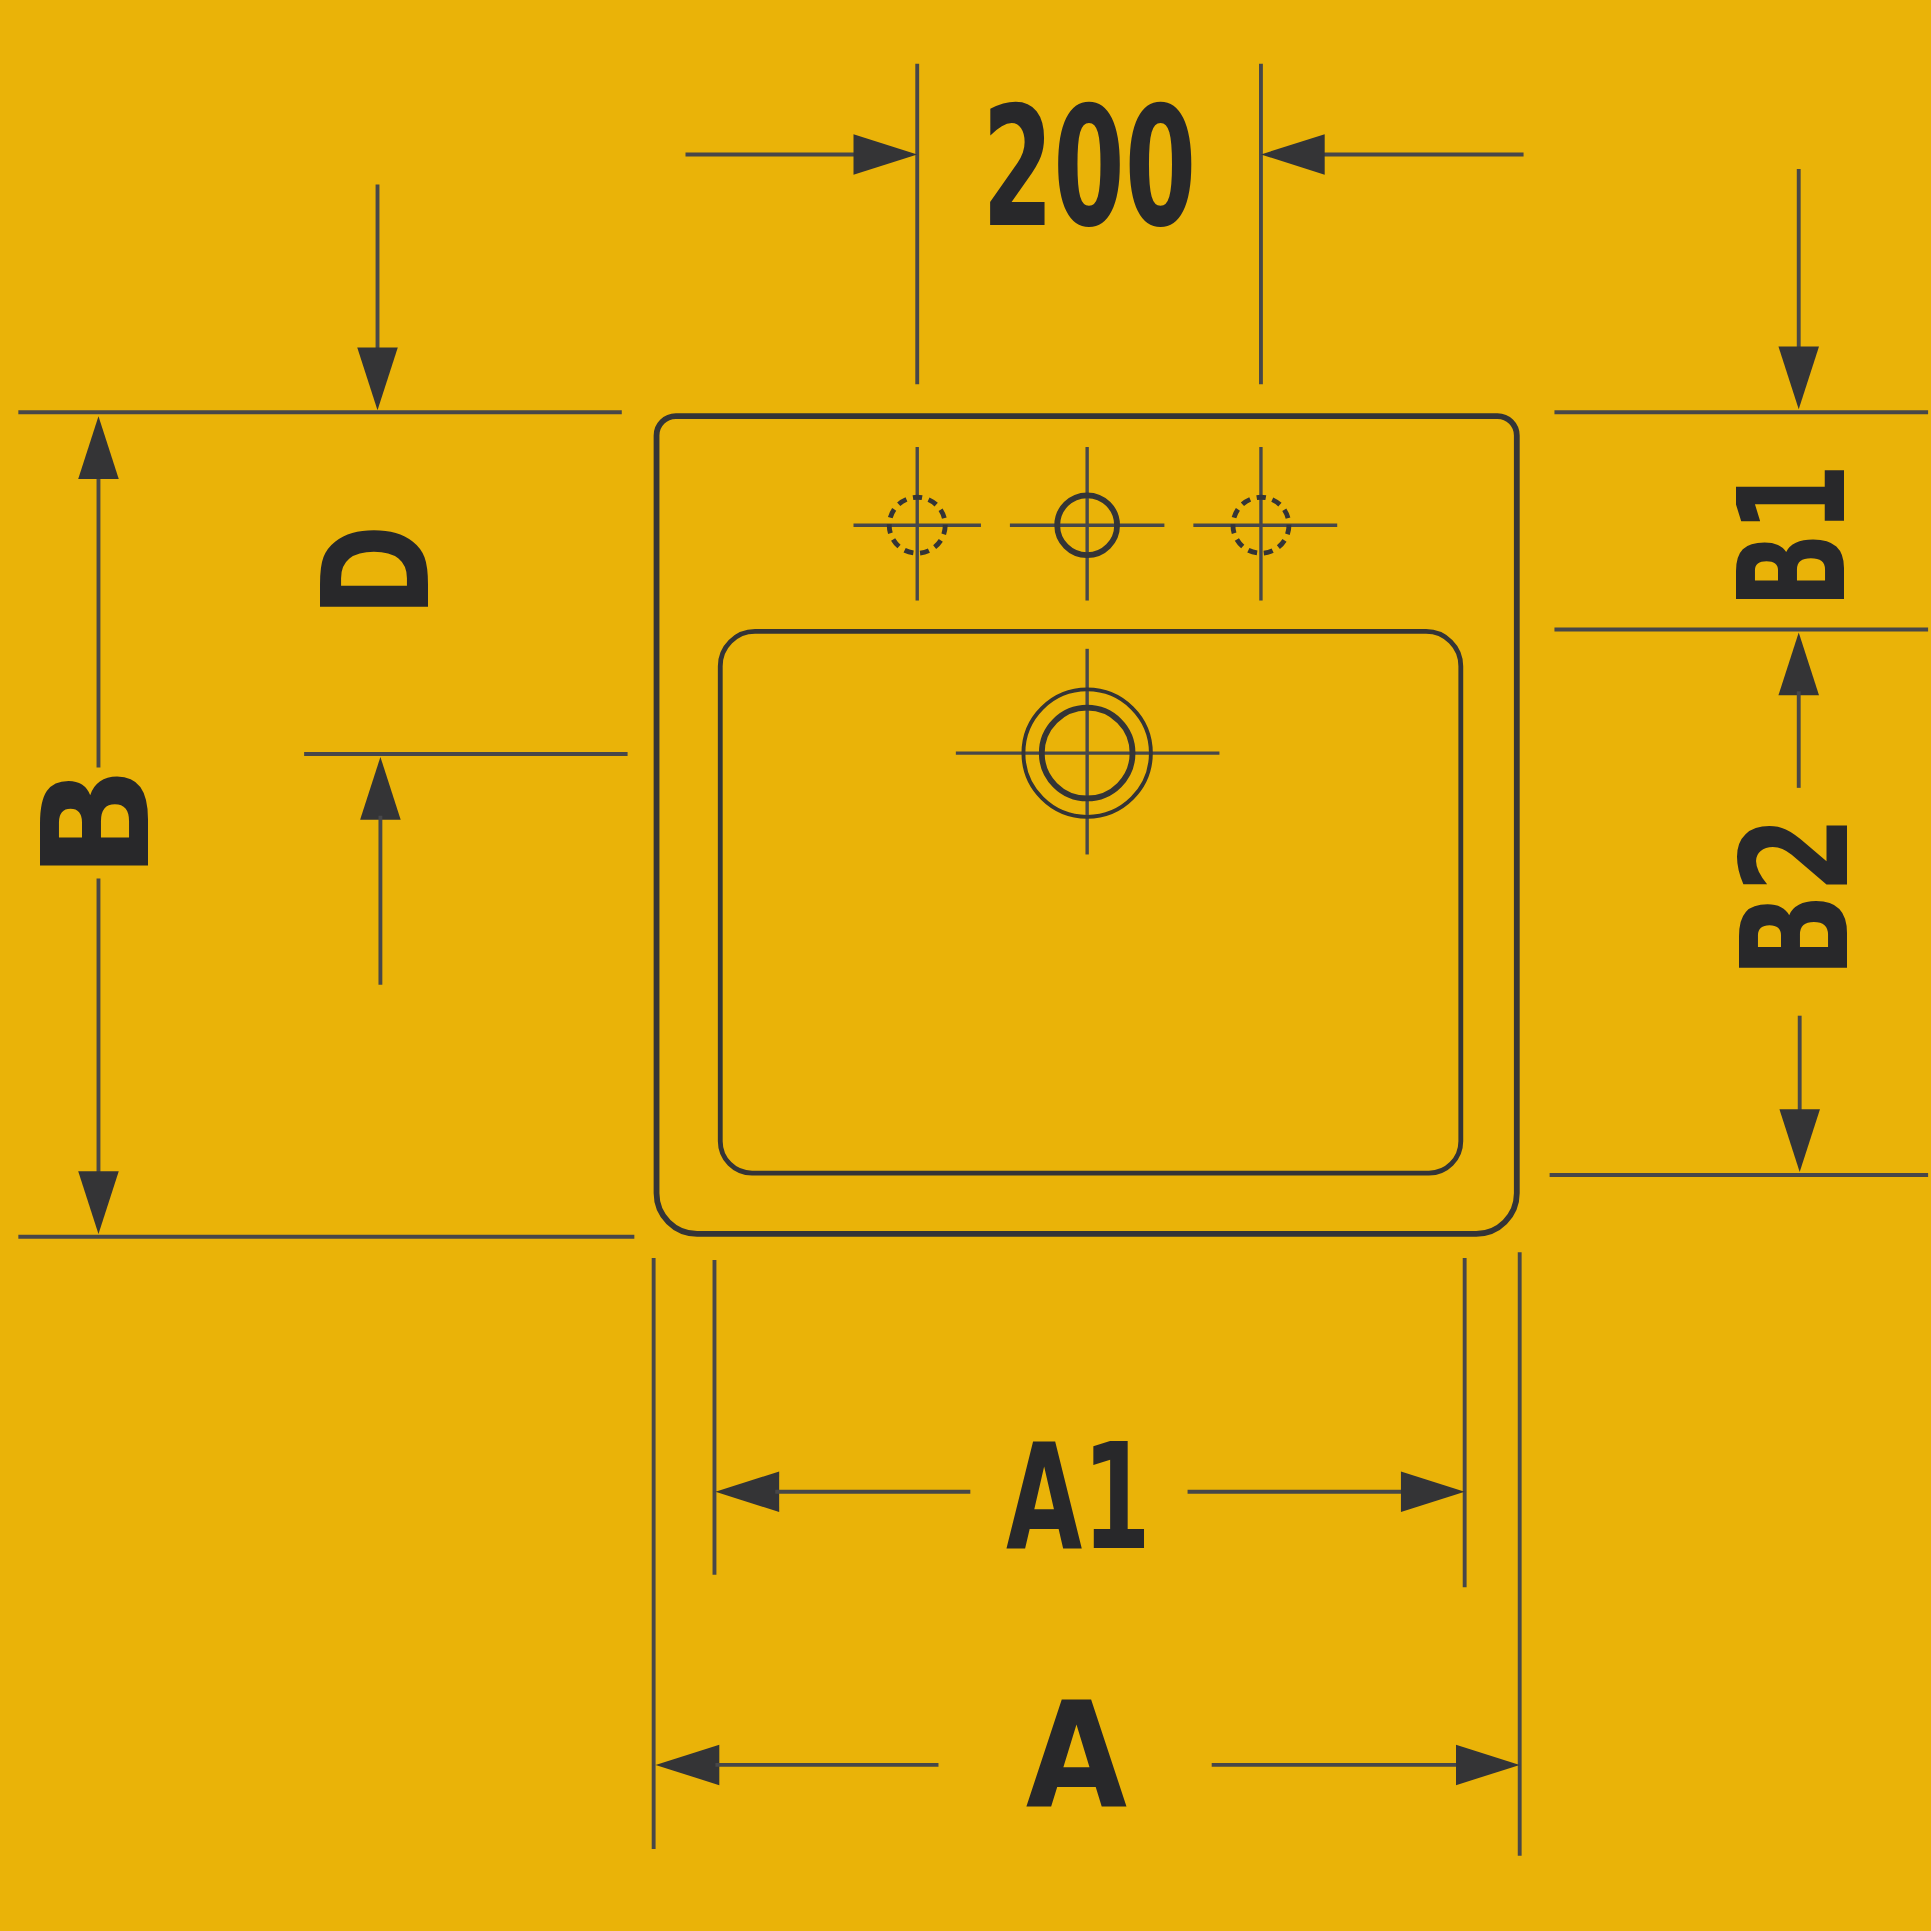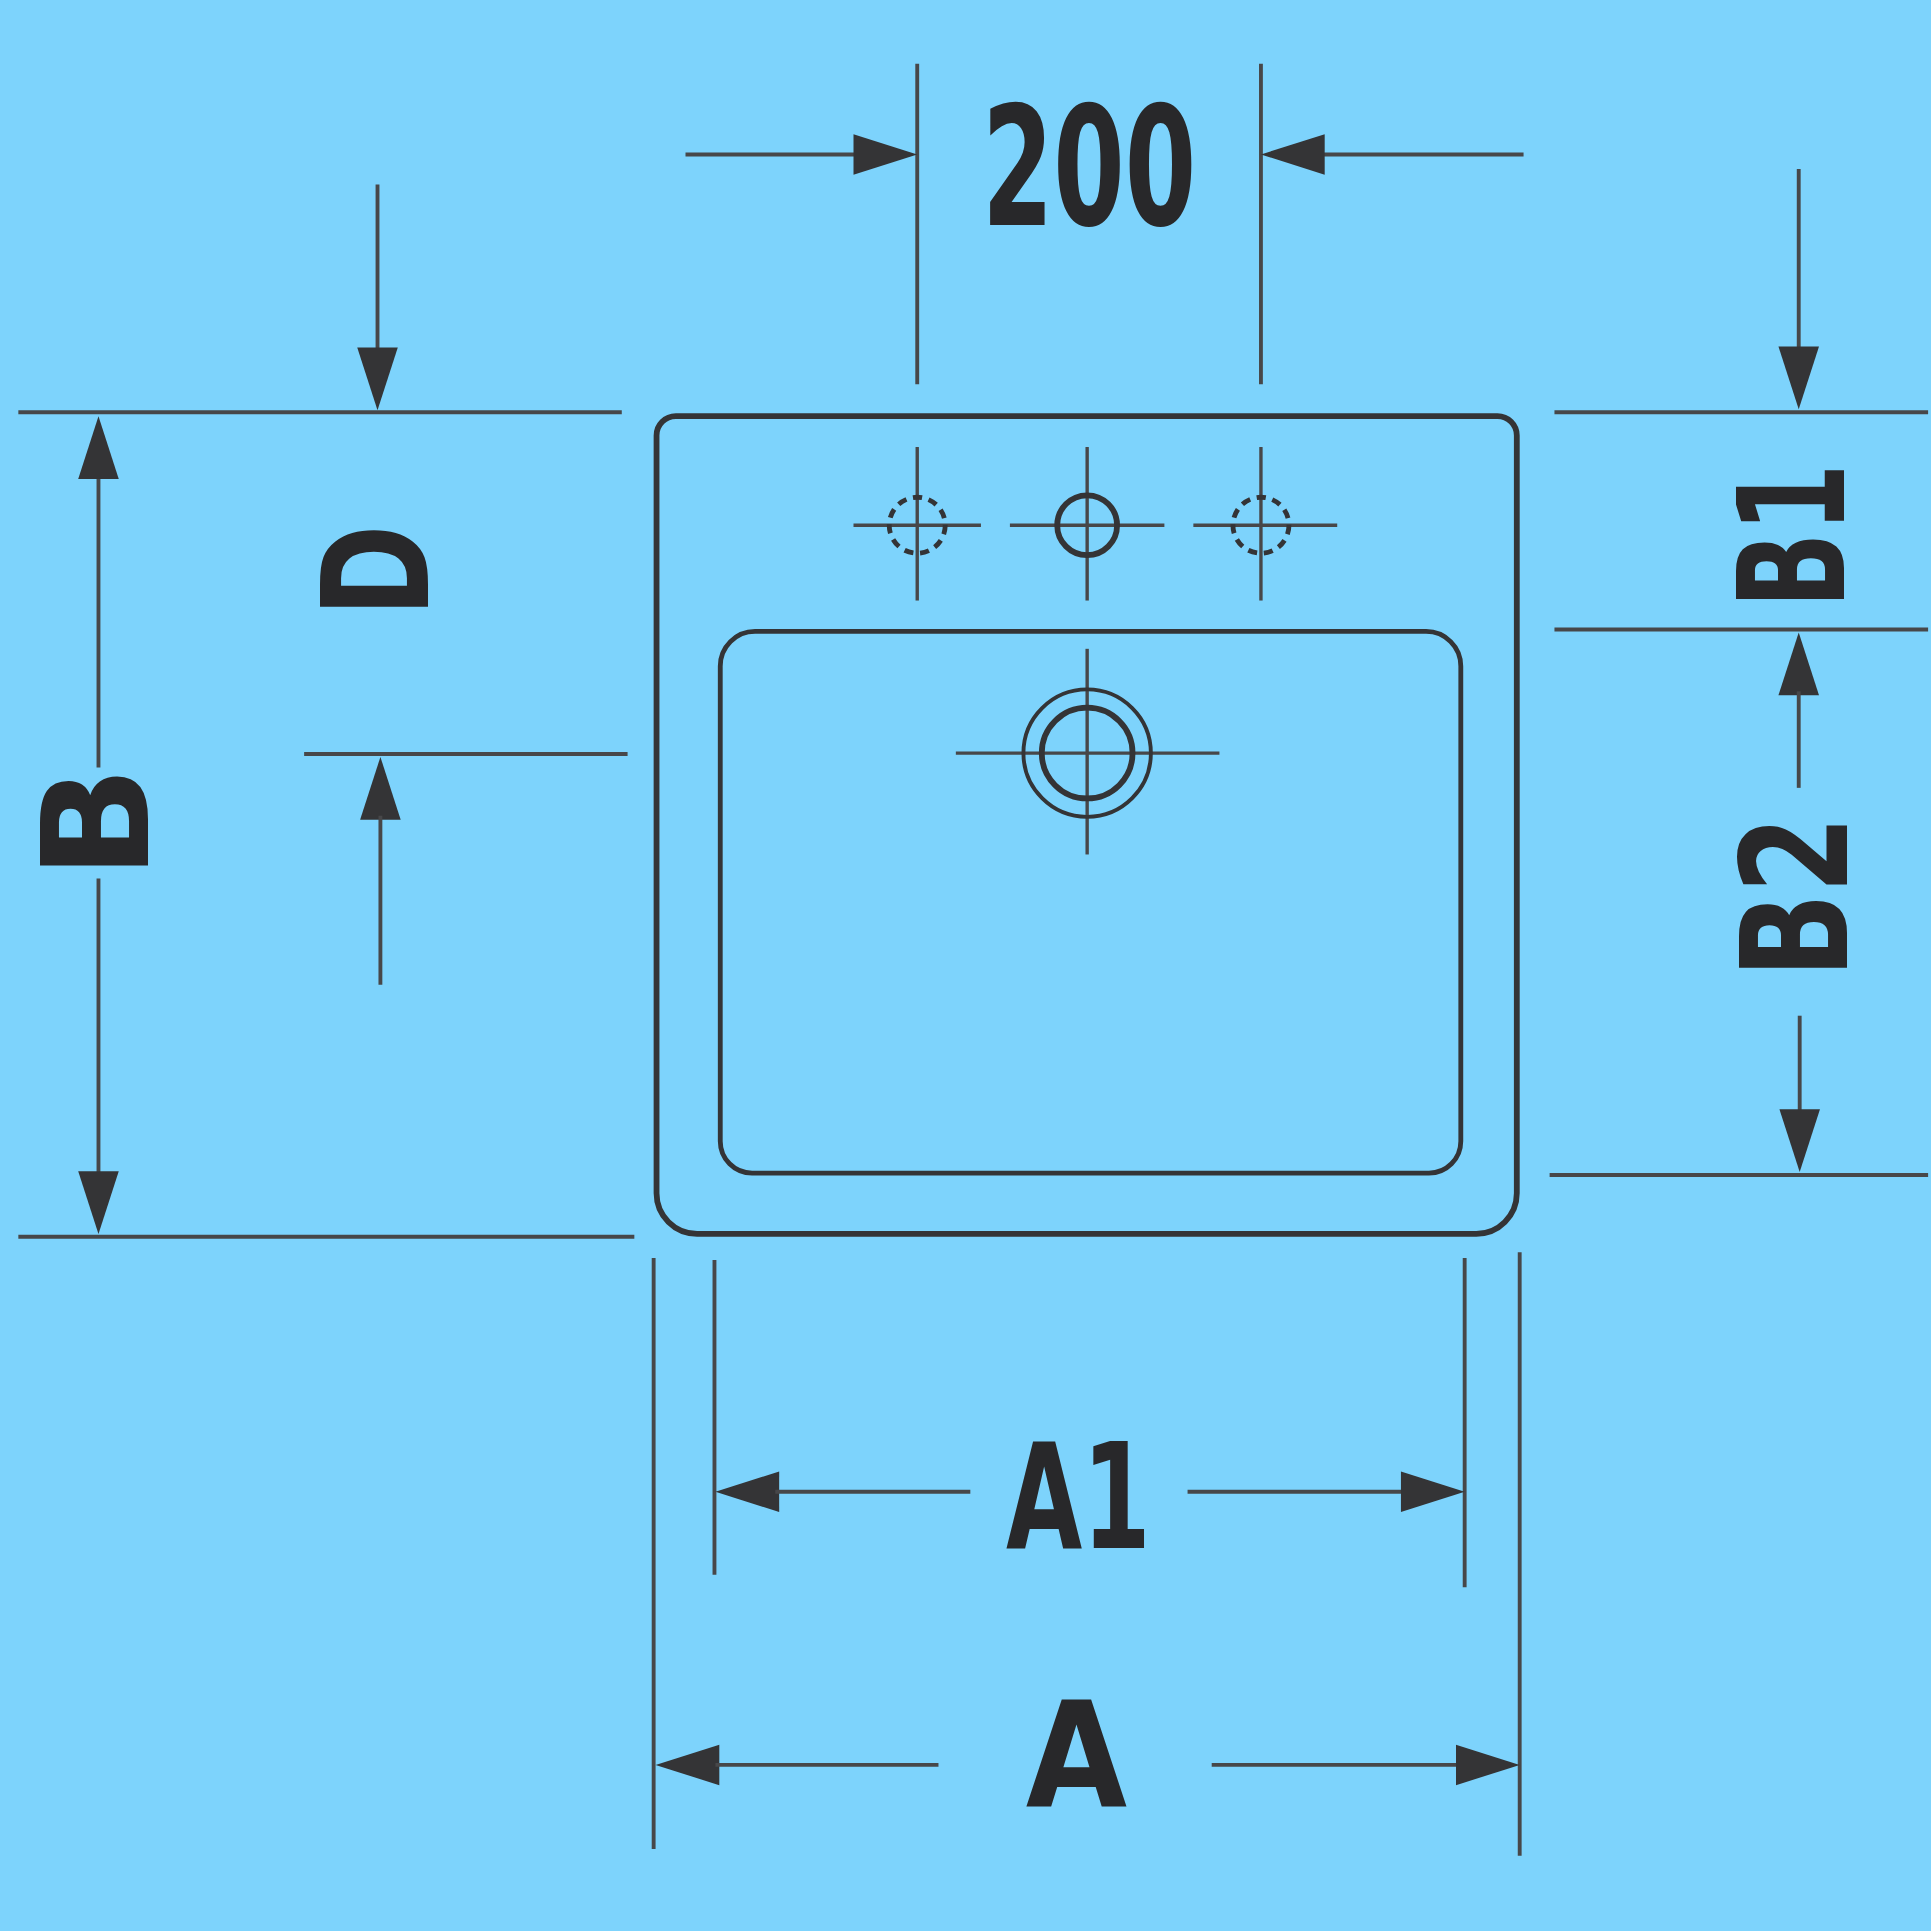--- a/index.html
+++ b/index.html
@@ -4,21 +4,21 @@
 <style>
   html, body {
     margin: 0;
     padding: 0;
     background: #ffffff;
   }
   .sheet {
     position: relative;
     width: 1931px;
     height: 1931px;
-    background: #7dd3fc;
+    background: #eab308;
     overflow: hidden;
   }
   svg.drawing {
     position: absolute;
     inset: 0;
     width: 1931px;
     height: 1931px;
   }
   .dim-text {
     font-family: "DejaVu Sans", "Liberation Sans", sans-serif;

